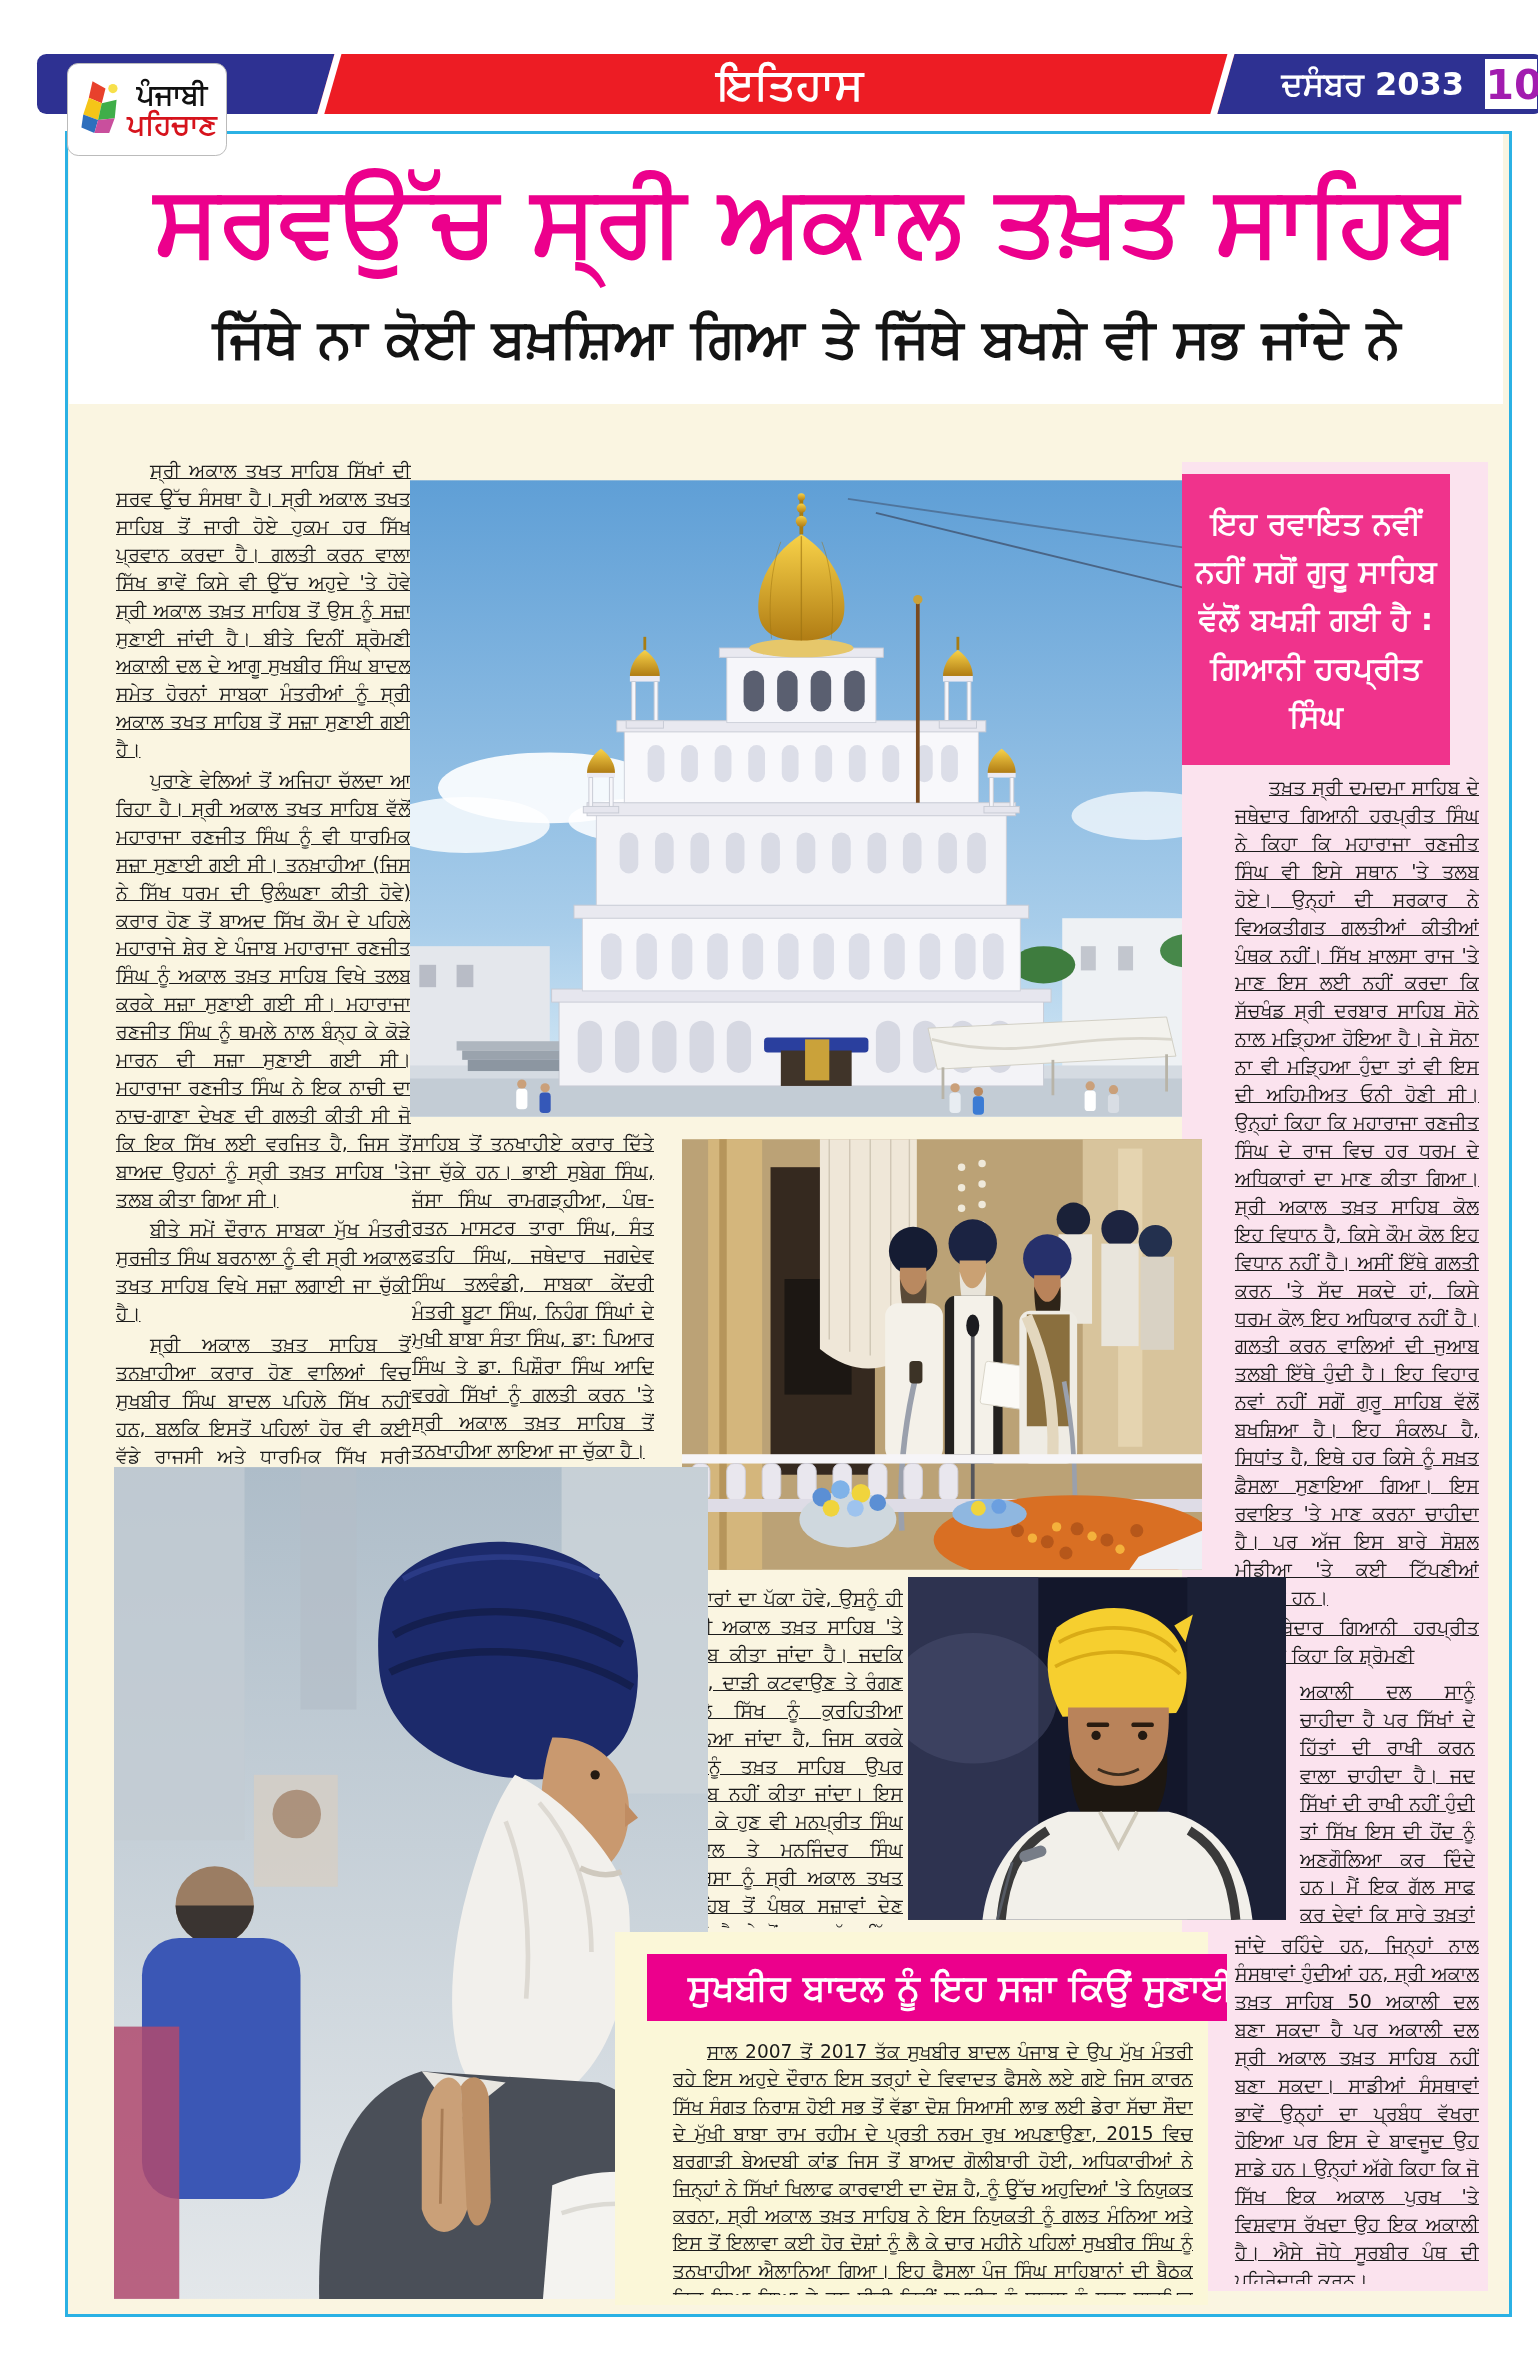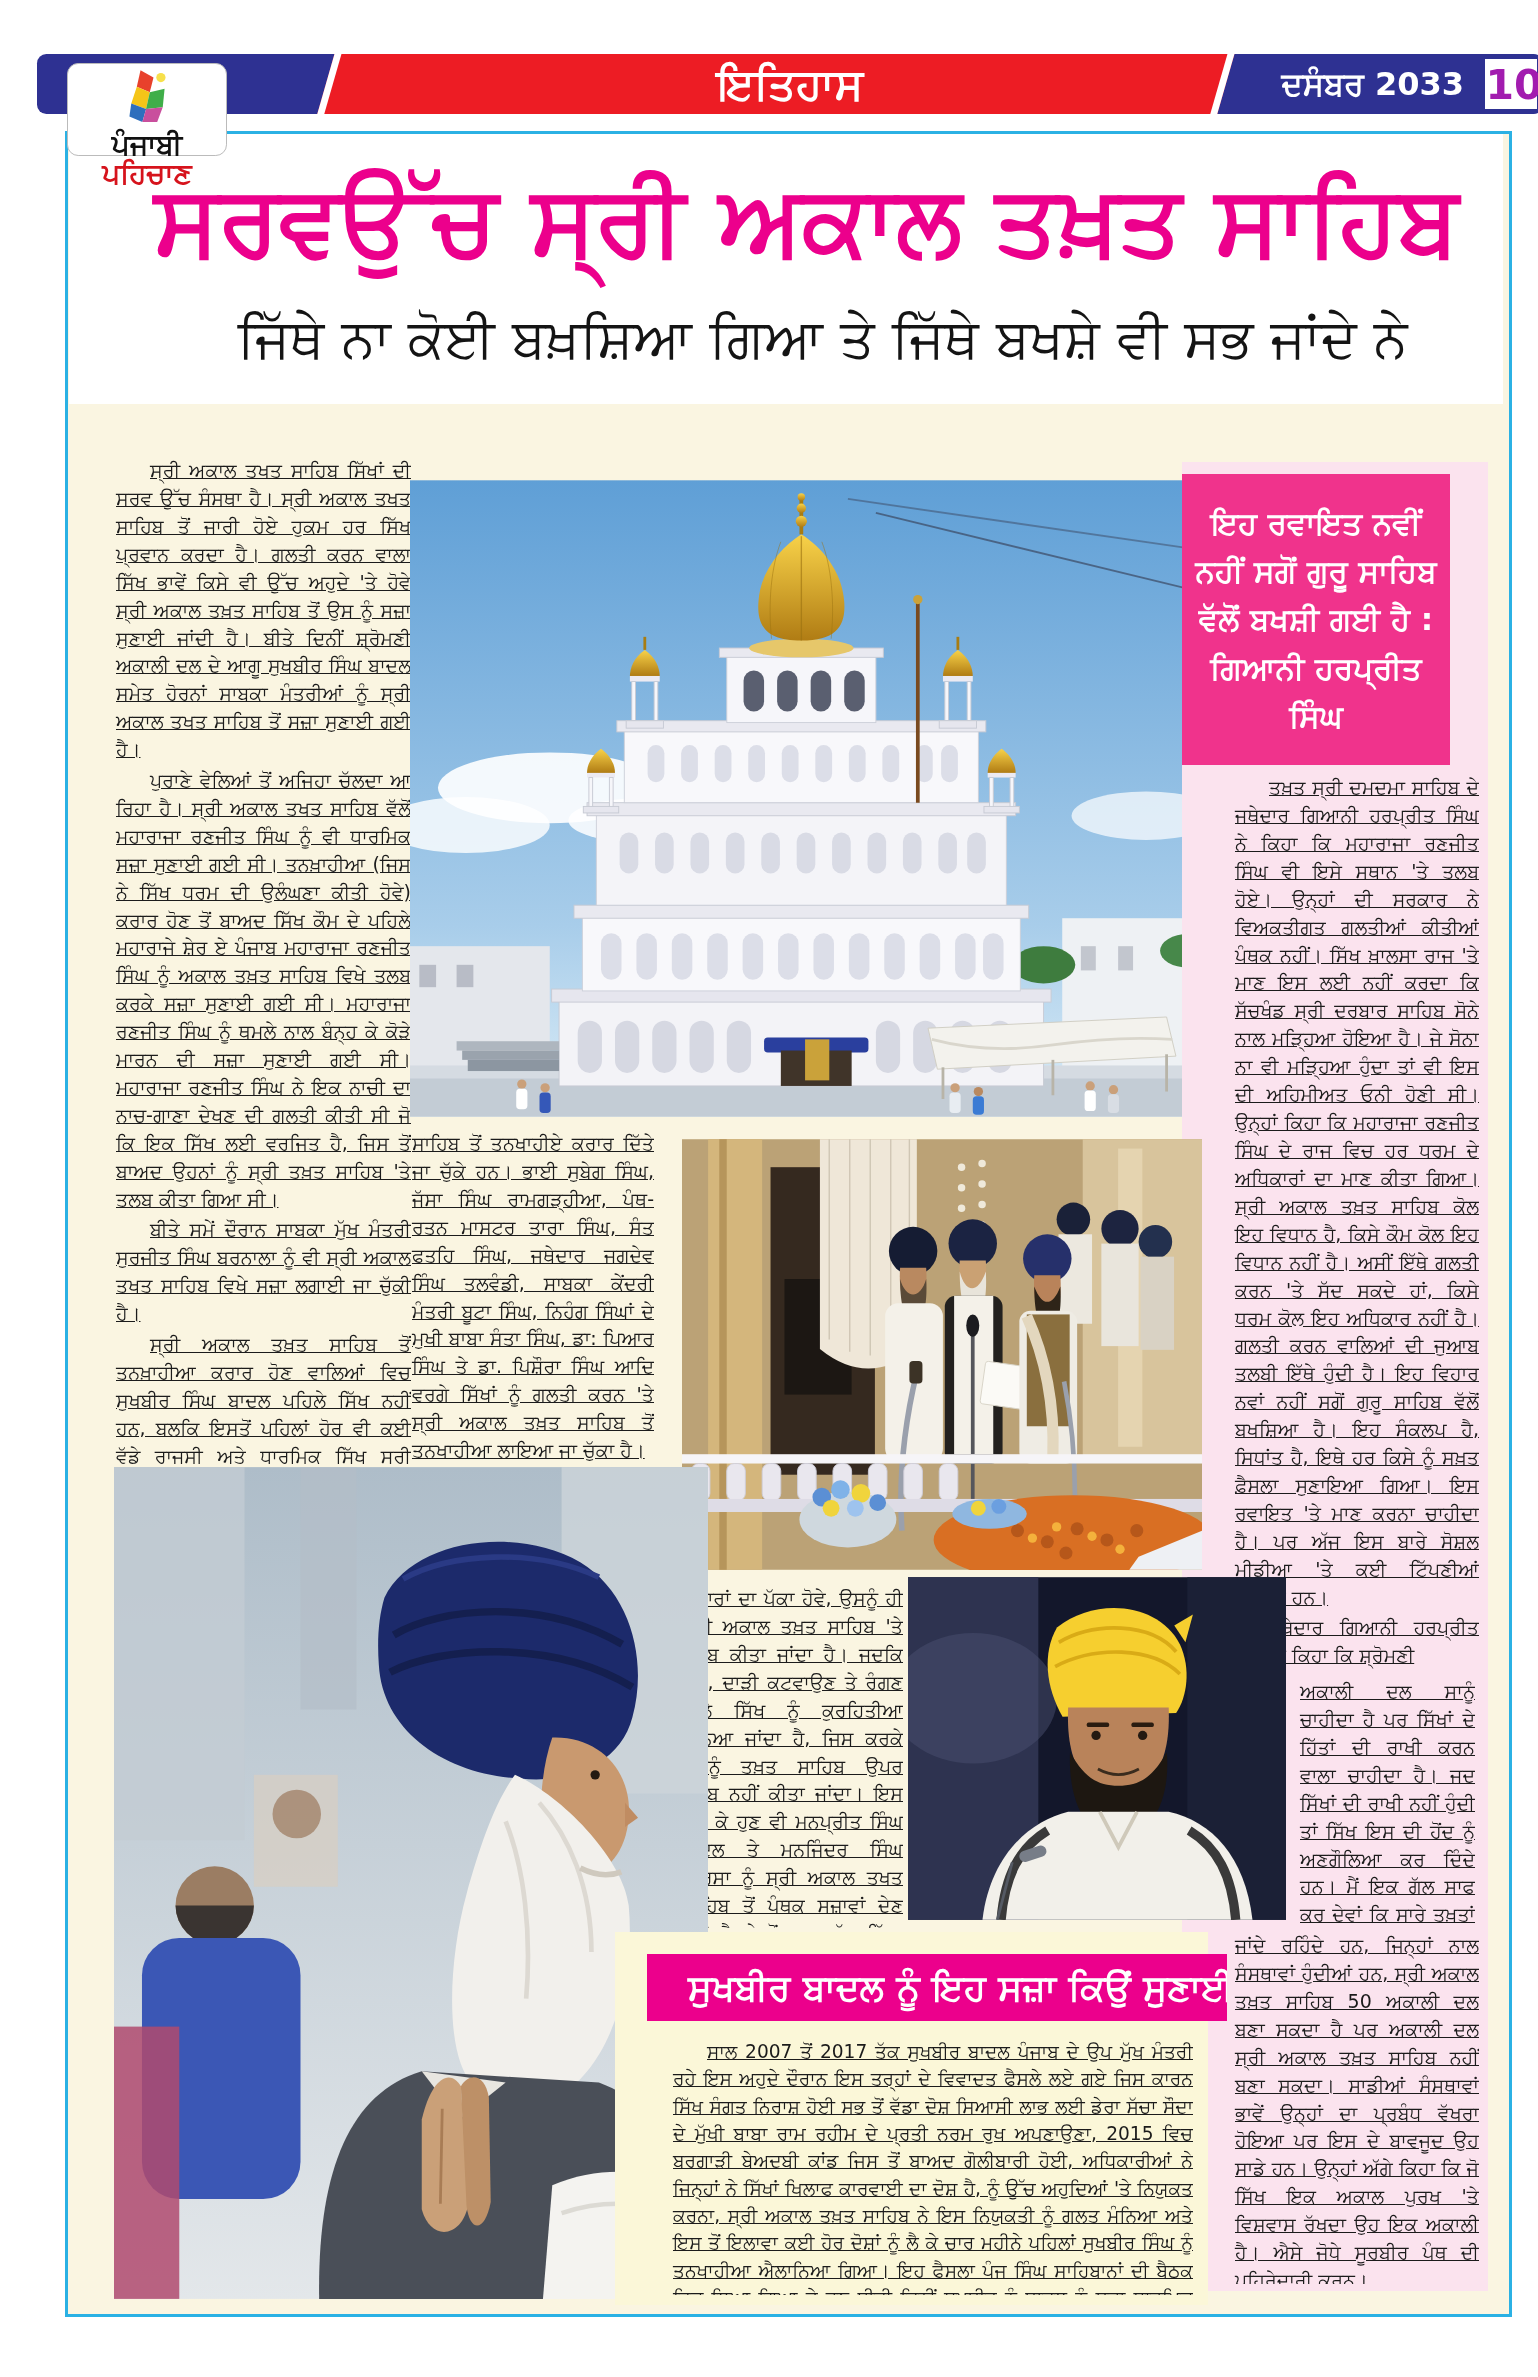--- a/index.html
+++ b/index.html
@@ -11,32 +11,32 @@
   #masthead{left:37px;top:54px;width:1465px;height:60px;background:#2e3192;border-radius:9.3px;overflow:hidden;}
   #masthead-red{position:absolute;left:289px;top:-3.7px;width:886px;height:67px;background:#ed1c24;
                 transform:skewX(-16deg);border-left:7.5px solid #ffffff;border-right:7.5px solid #ffffff;}
   #section-title{position:absolute;left:0;top:0;width:100%;height:60px;line-height:60px;text-align:center;
                  color:#ffffff;font-size:43px;font-weight:bold;}
   #masthead-date{position:absolute;right:308px;top:0;height:60px;line-height:60px;color:#ffffff;
                  font-size:32px;font-weight:bold;right:79px;}
   #page-number{position:absolute;right:5.6px;top:4.7px;width:52px;height:50px;background:#ffffff;
                color:#a21caf;font-size:41px;font-weight:bold;text-align:center;line-height:52px;}
   #logo-box{left:67px;top:63px;width:160px;height:93px;background:#ffffff;border:1.9px solid #bbbbbb;
-            border-radius:11.2px;z-index:5;display:flex;align-items:center;padding:3.7px 5.6px;box-sizing:border-box;flex-direction:column;}
+            border-radius:11.2px;z-index:5;display:flex;align-items:center;padding:3.7px 5.6px;box-sizing:border-box;}
   #logo-text{flex:1;text-align:center;line-height:1.05;}
   #logo-text .l1{color:#111111;font-weight:bold;font-size:28px;}
   #logo-text .l2{color:#d6131c;font-weight:bold;font-size:28px;}
 
   
   #frame{left:65px;top:131px;width:1400px;height:2180px;border:3.7px solid #2bb1e4;background:#faf5e1;}
   #headline-band{left:69px;top:134px;width:1393px;height:270px;background:#ffffff;}
   #headline{left:69px;top:151px;width:1393px;height:149px;color:#ec008c;font-weight:800;
             font-size:97px;line-height:140px;text-align:center;white-space:nowrap;overflow:hidden;}
-  #subheadline{left:69px;top:296px;width:1393px;height:93px;color:#141414;font-weight:400;
-               font-size:54px;line-height:86px;text-align:center;white-space:nowrap;overflow:hidden;margin-left:16px;}
+  #subheadline{left:69px;top:296px;width:1393px;height:93px;color:#141414;font-weight:700;
+               font-size:54px;line-height:86px;text-align:center;white-space:nowrap;overflow:hidden;}
 
   
   .body-text{font-size:19px;line-height:1.47;color:#1b1b1b;text-align:justify;overflow:hidden;text-decoration:underline;}
   .body-text p{margin:0 0 2.8px 0;text-indent:34px;}
   #col-left{left:75px;top:457px;width:295px;height:1007px;}
   #col-mid{left:371px;top:1130px;width:242px;height:352px;}
   #col-caption{left:641px;top:1585px;width:221px;height:343px;}
 
   
   #quote-box{left:1182px;top:474px;width:268px;height:291px;background:#f0338c;color:#ffffff;

